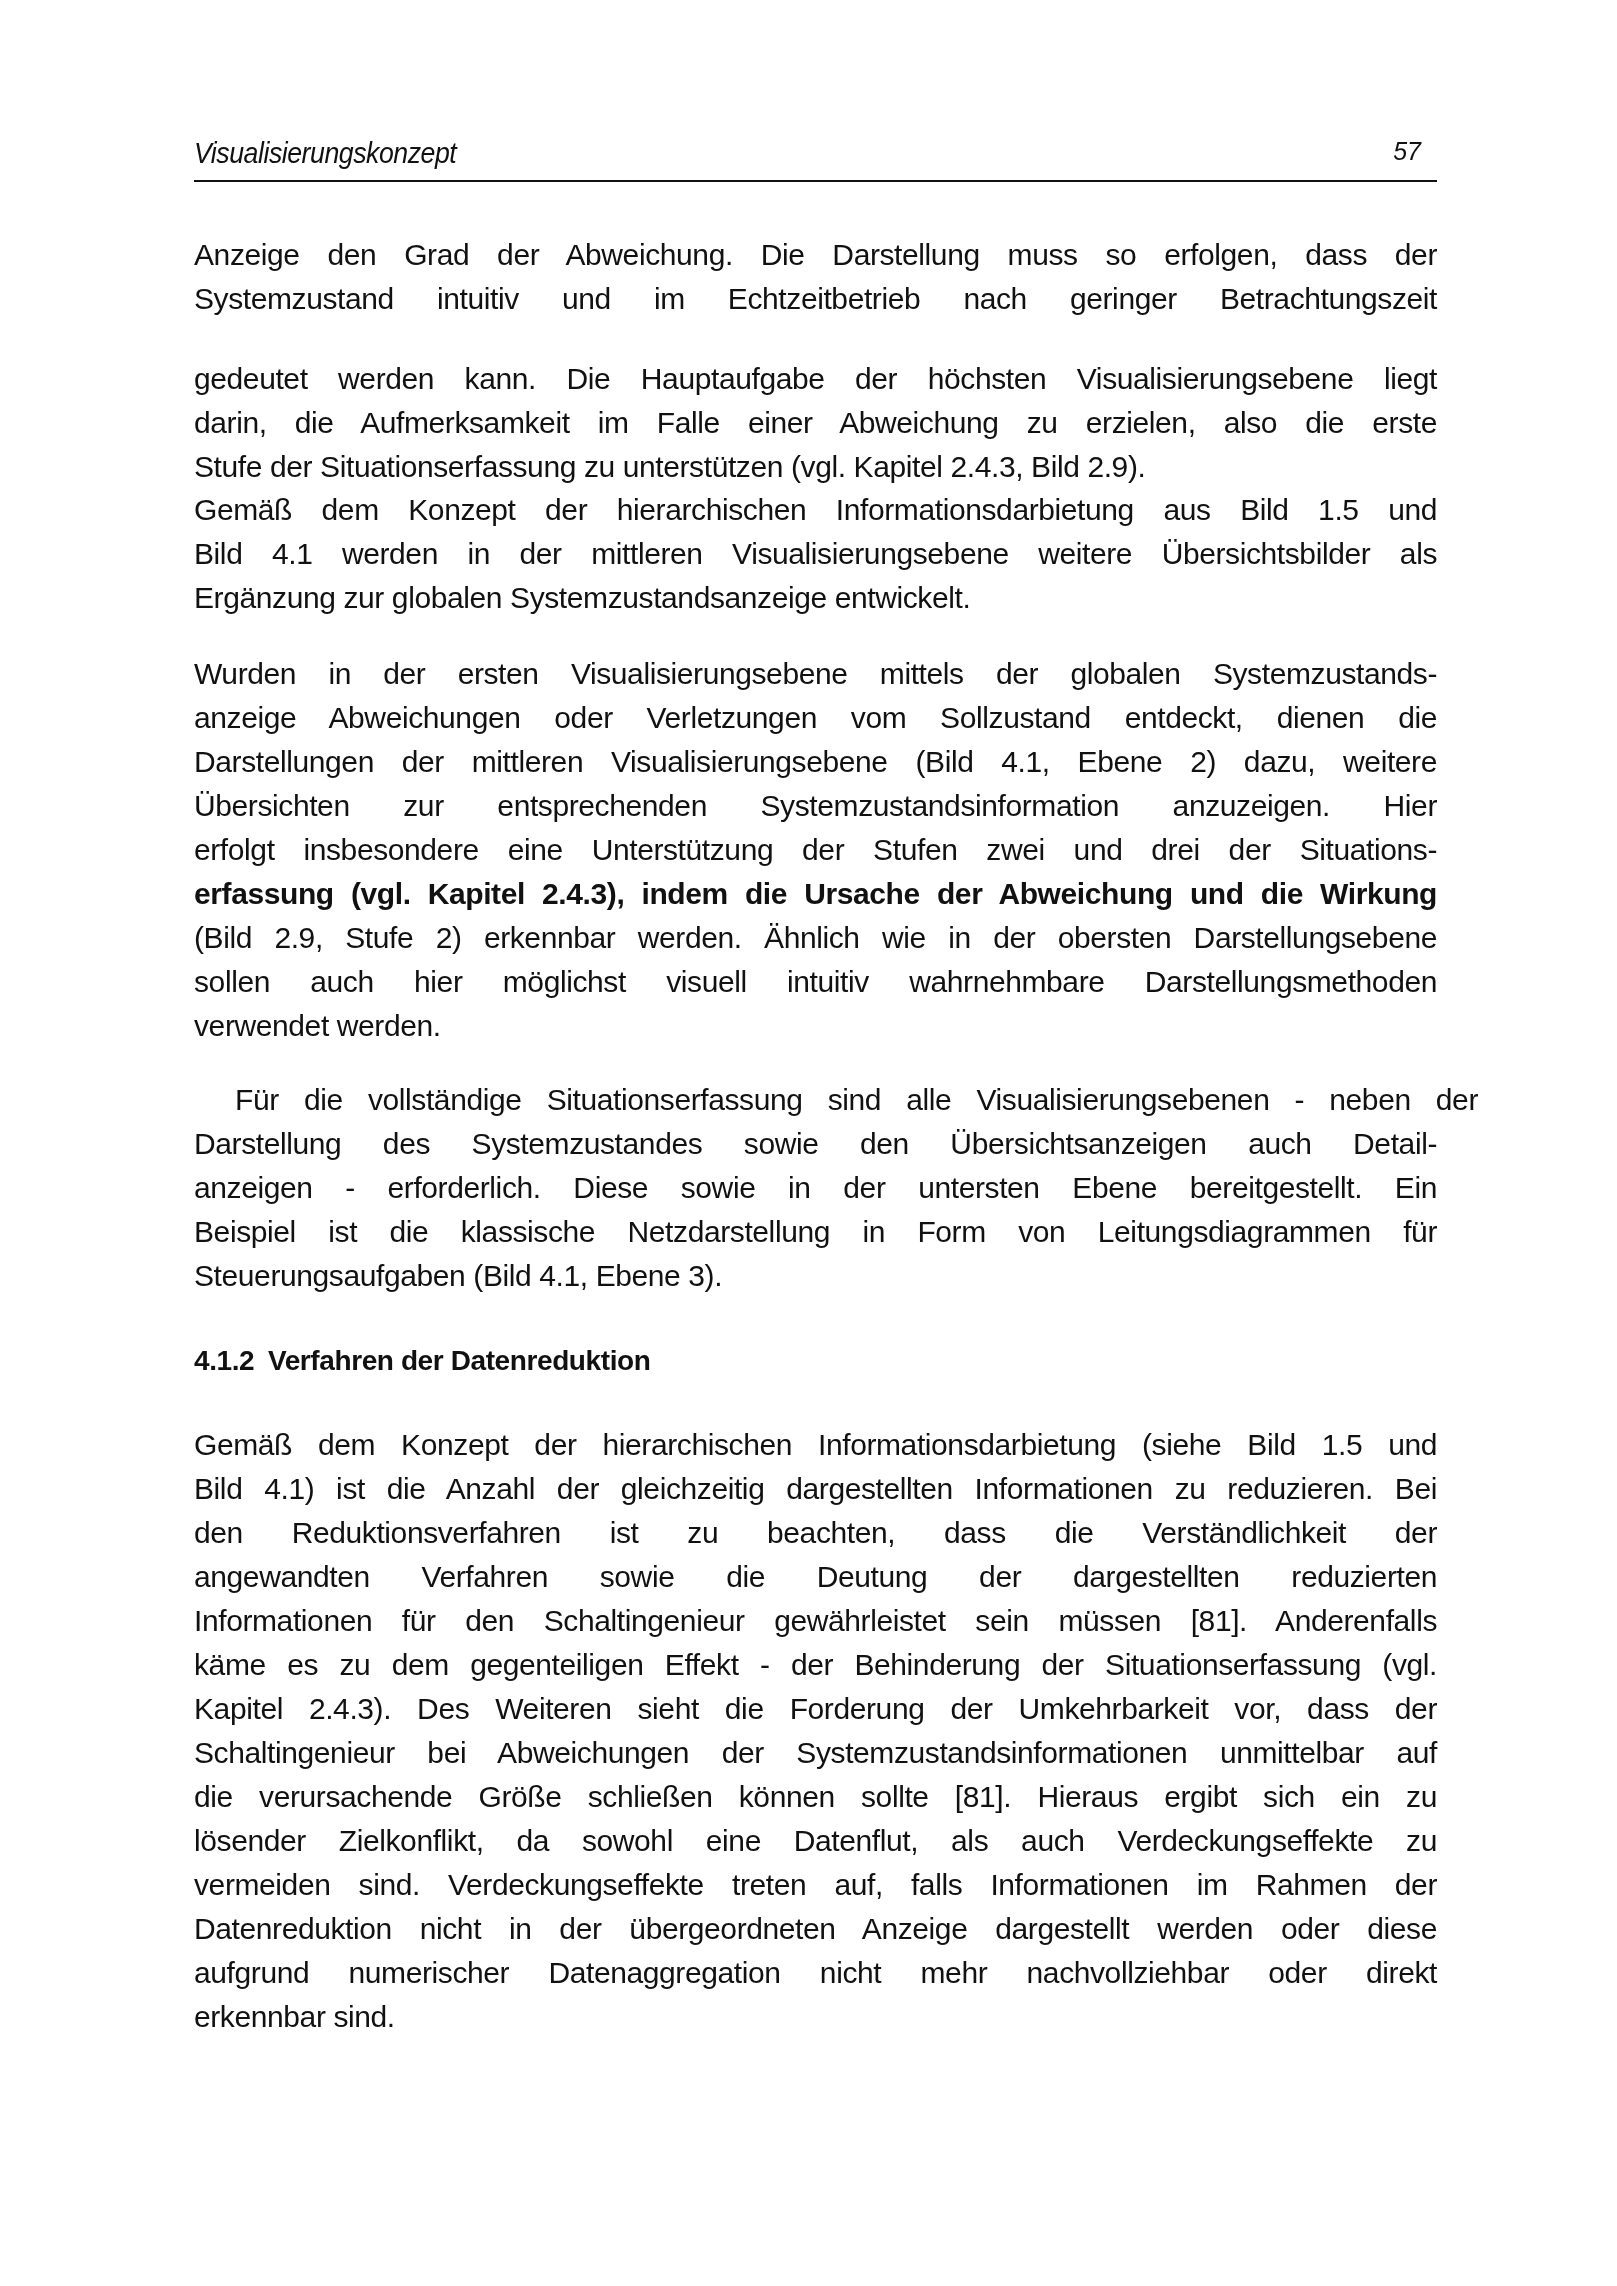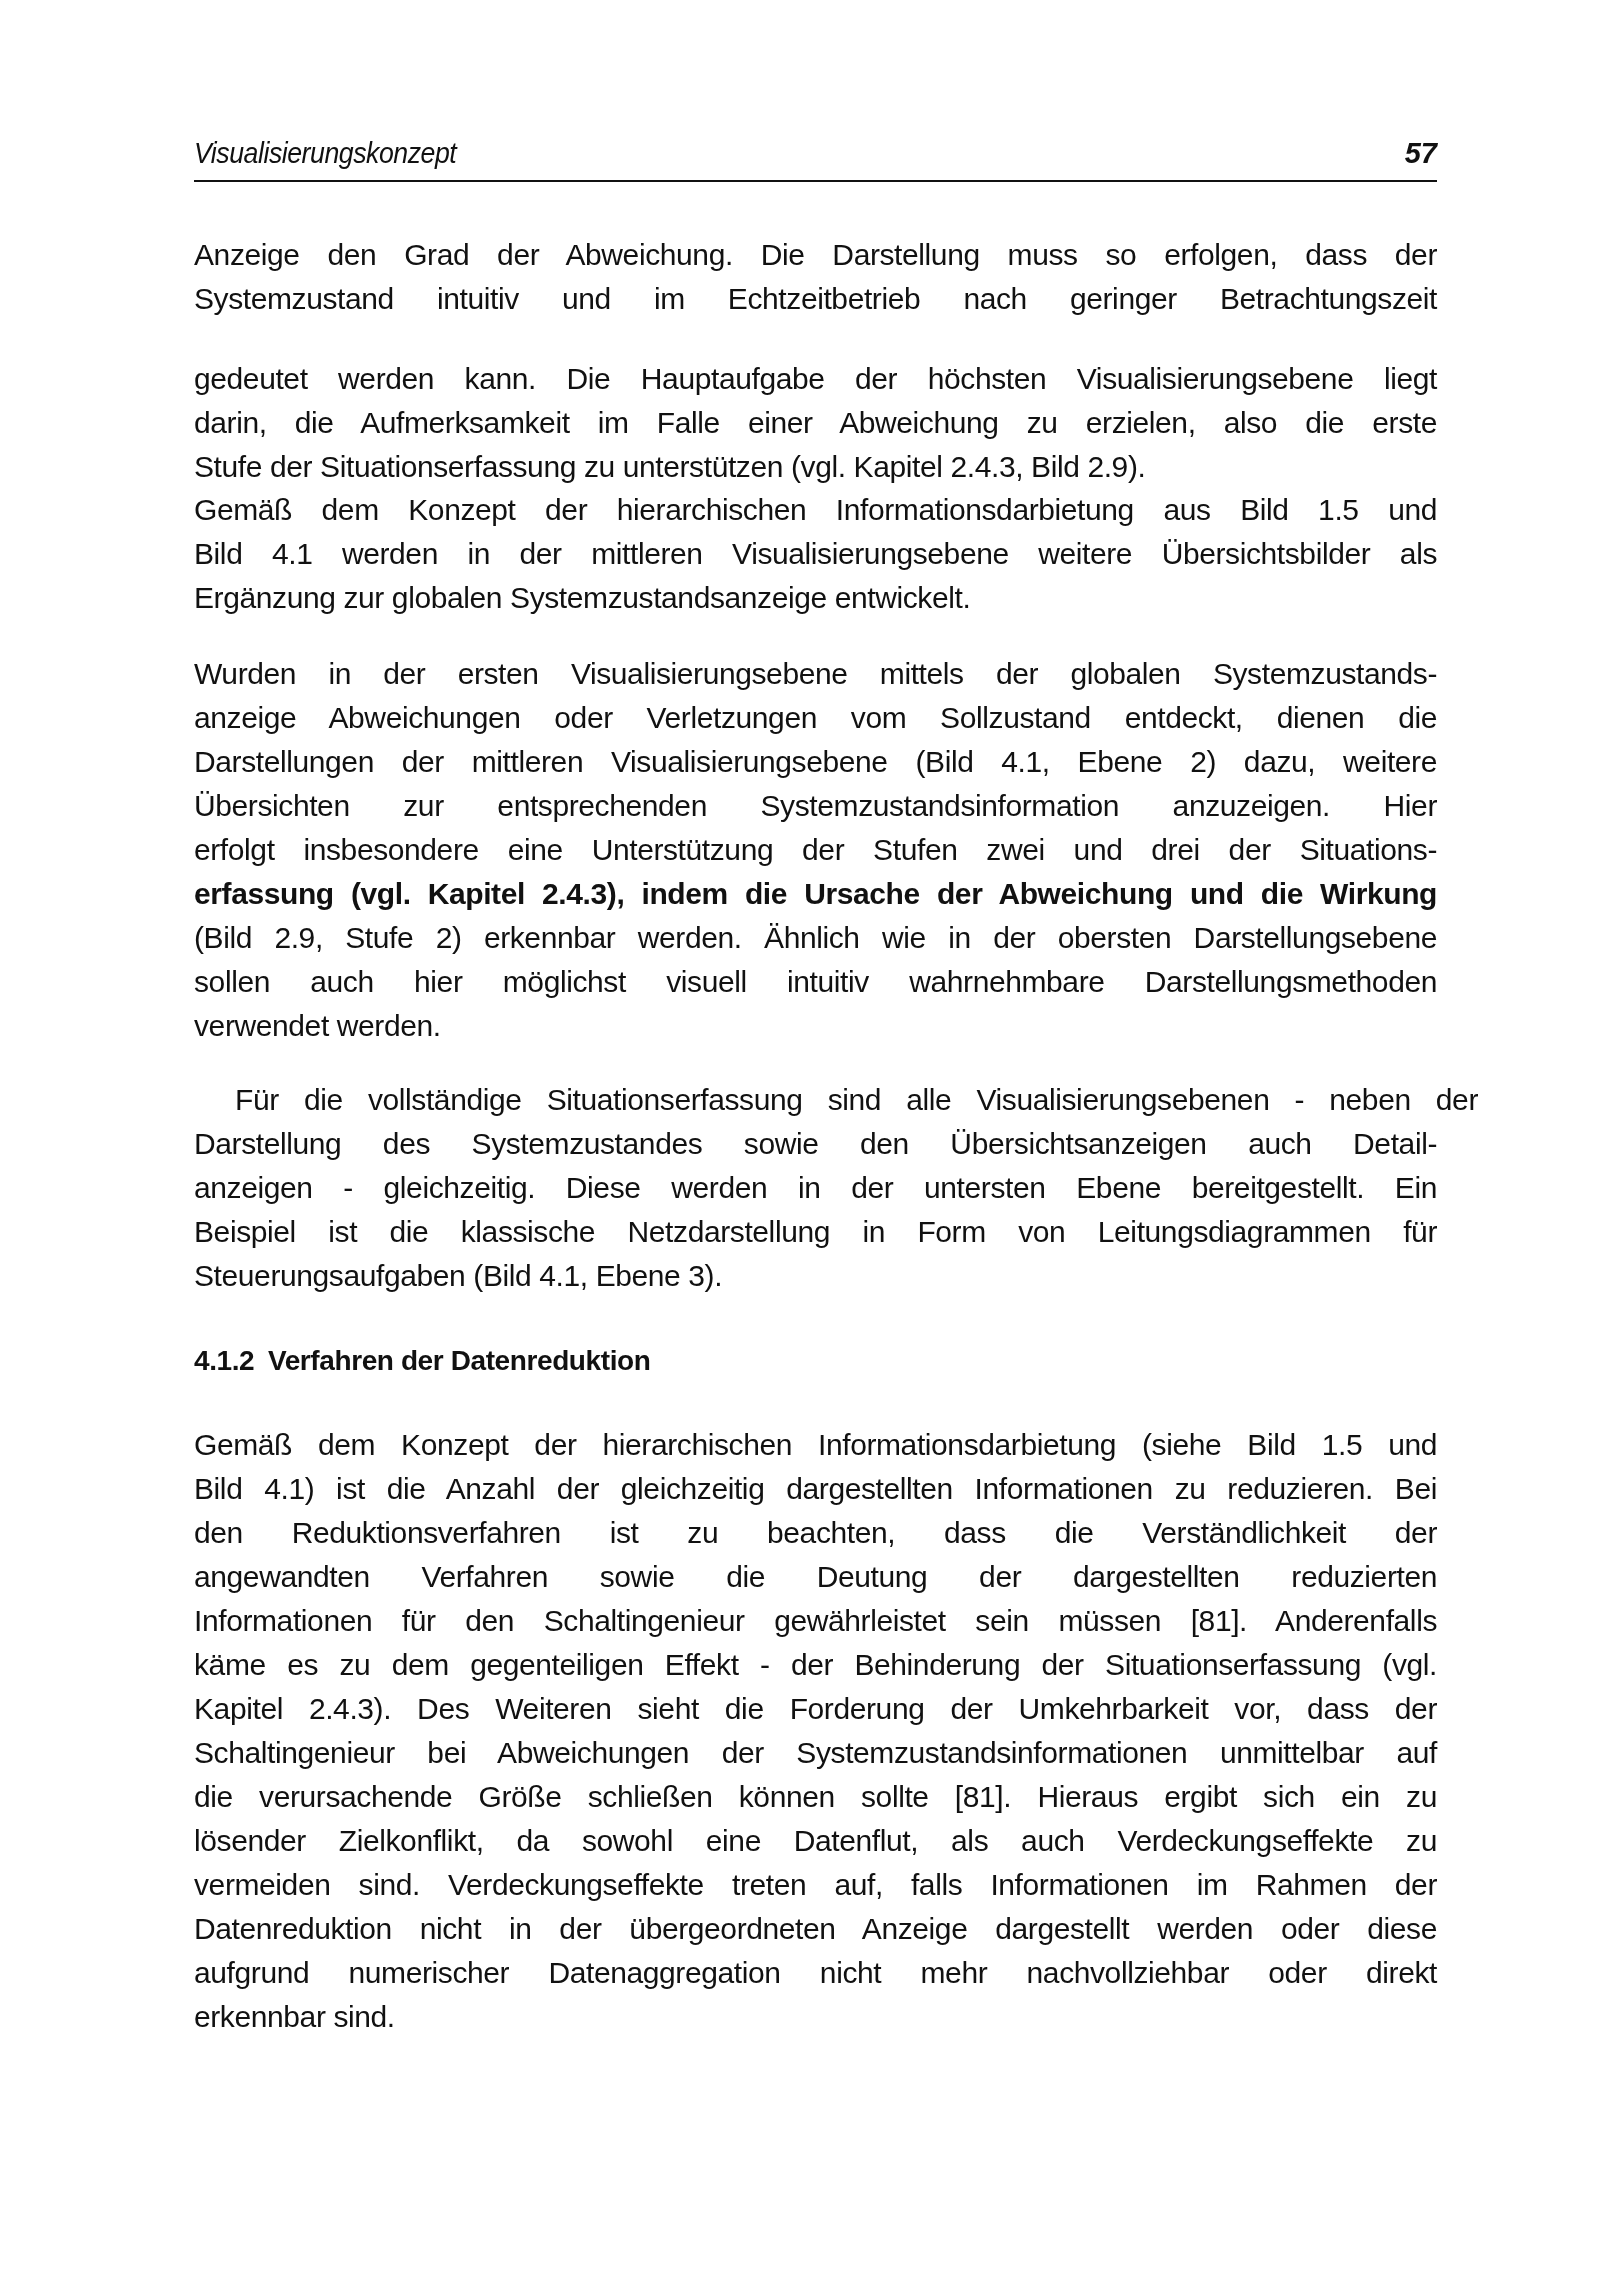--- a/index.html
+++ b/index.html
@@ -34,25 +34,24 @@
       left: 0;
       top: 2px;
       font-style: italic;
       font-size: 29px;
       letter-spacing: -0.5px;
       transform: scaleX(0.92);
       transform-origin: left center;
     }
     .page-number {
       position: absolute;
-      right: 0;
+      right: 16px;
       top: 2px;
       font-style: italic;
-      font-size: 29px;
-      font-weight: bold;
+      font-size: 25px;
     }
     .para {
       position: absolute;
       left: 0;
       width: 1243px;
     }
     .line {
       display: block;
       height: 44px;
       line-height: 44px;
@@ -111,21 +110,21 @@
     <span class="line" style="white-space: nowrap; width: 1243px;">erfolgt insbesondere eine Unterstützung der Stufen zwei und drei der Situations-</span>
     <span class="line" style="white-space: nowrap; width: 1243px; font-weight: bold;">erfassung (vgl. Kapitel 2.4.3), indem die Ursache der Abweichung und die Wirkung</span>
     <span class="line" style="white-space: nowrap; width: 1243px;">(Bild 2.9, Stufe 2) erkennbar werden. Ähnlich wie in der obersten Darstellungsebene</span>
     <span class="line" style="white-space: nowrap; width: 1243px;">sollen auch hier möglichst visuell intuitiv wahrnehmbare Darstellungsmethoden</span>
     <span class="line last" style="white-space: nowrap; width: 1243px;">verwendet werden.</span>
   </div>
 
   <div class="para" style="top:1078px;">
     <span class="line" style="white-space: nowrap; width: 1243px; margin-left: 41px;">Für die vollständige Situationserfassung sind alle Visualisierungsebenen - neben der</span>
     <span class="line" style="white-space: nowrap; width: 1243px;">Darstellung des Systemzustandes sowie den Übersichtsanzeigen auch Detail-</span>
-    <span class="line" style="white-space: nowrap; width: 1243px;">anzeigen - gleichzeitig. Diese werden in der untersten Ebene bereitgestellt. Ein</span>
+    <span class="line" style="white-space: nowrap; width: 1243px;">anzeigen - erforderlich. Diese sowie in der untersten Ebene bereitgestellt. Ein</span>
     <span class="line" style="white-space: nowrap; width: 1243px;">Beispiel ist die klassische Netzdarstellung in Form von Leitungsdiagrammen für</span>
     <span class="line last" style="white-space: nowrap; width: 1243px;">Steuerungsaufgaben (Bild 4.1, Ebene 3).</span>
   </div>
 
   <div class="heading">
     <span class="num">4.1.2</span><span>Verfahren der Datenreduktion</span>
   </div>
 
   <div class="para" style="top:1423px;">
     <span class="line" style="white-space: nowrap; width: 1243px;">Gemäß dem Konzept der hierarchischen Informationsdarbietung (siehe Bild 1.5 und</span>

